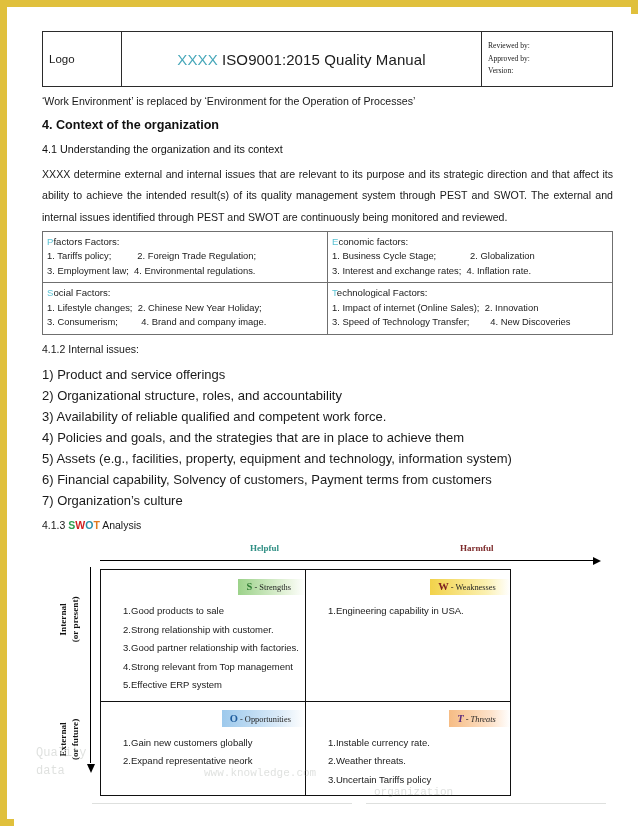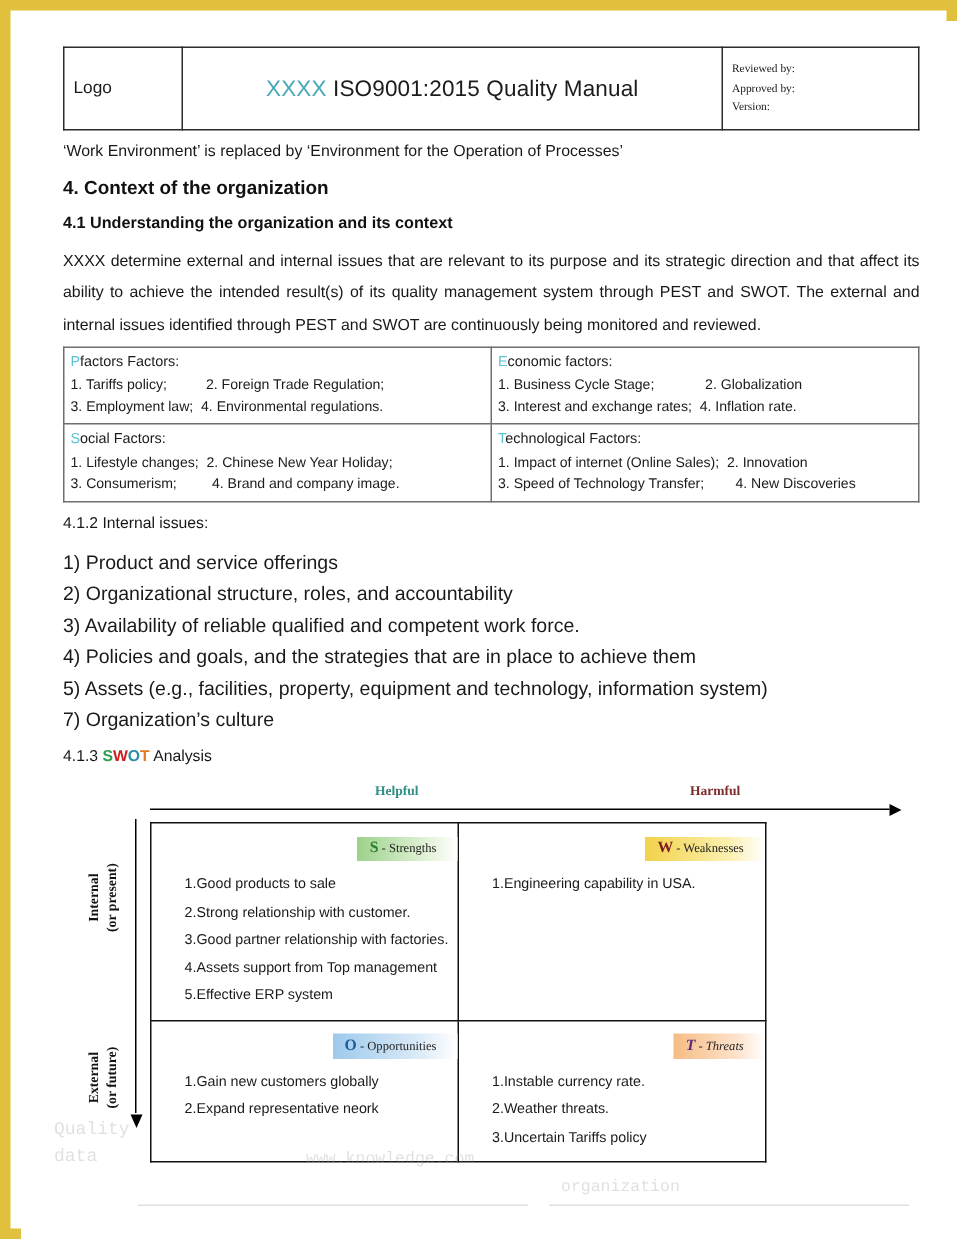--- a/index.html
+++ b/index.html
@@ -79,21 +79,21 @@
   }
   .para.tight { line-height: 1.35; margin-top: 7px; }
   h2.sec {
     font-size: 12.6px;
     font-weight: bold;
     color: #111;
     margin: 10px 0 0 0;
   }
   h3.subsec {
     font-size: 10.8px;
-    font-weight: bold;
+    font-weight: normal;
     color: #111;
     margin: 11px 0 0 0;
   }
   .flow {
     font-size: 10.6px;
     color: #181818;
     line-height: 2.0;
     margin: 9px 0 0 0;
     text-align: justify;
     text-justify: inter-word;
@@ -364,20 +364,21 @@
     </tbody>
       </table>
 
     <div class="lbl-line">4.1.2 Internal issues:</div>
     <ul class="issues">
         <li>1) Product and service offerings</li>
         <li>2) Organizational structure, roles, and accountability</li>
         <li>3) Availability of reliable qualified and competent work force.</li>
         <li>4) Policies and goals, and the strategies that are in place to achieve them</li>
         <li>5) Assets (e.g., facilities, property, equipment and technology, information system)</li>
+        <li>6) Financial capability, Solvency of customers, Payment terms from customers</li>
         <li>7) Organization’s culture</li>
       </ul>
 
     <div class="lbl-line"><span>4.1.3 </span><span id="swot-letters"><span style="color: rgb(46, 158, 79); font-weight: bold;">S</span><span style="color: rgb(208, 32, 32); font-weight: bold;">W</span><span style="color: rgb(42, 143, 168); font-weight: bold;">O</span><span style="color: rgb(224, 122, 32); font-weight: bold;">T</span></span><span> Analysis</span></div>
 
     <div class="swot-wrap">
 
       <div class="swot-axis-top">
         <div class="axis-label helpful">Helpful</div>
         <div class="axis-label harmful">Harmful</div>
@@ -408,21 +409,21 @@
                     <li>
                       <span class="num">2.</span>
                       <span>Strong relationship with customer.</span>
                     </li>
                     <li>
                       <span class="num">3.</span>
                       <span>Good partner relationship with factories.</span>
                     </li>
                     <li>
                       <span class="num">4.</span>
-                      <span>Assets support from Top management</span>
+                      <span>Strong relevant from Top management</span>
                     </li>
                     <li>
                       <span class="num">5.</span>
                       <span>Effective ERP system</span>
                     </li>
                   </ul></div>
               </td>
           <td>
                 <div class="swot-cell" id="q-weaknesses"><div class="badge badge-w"><span class="big">W</span><span> - Weaknesses</span></div><ul class="swot-list">
                     <li>

